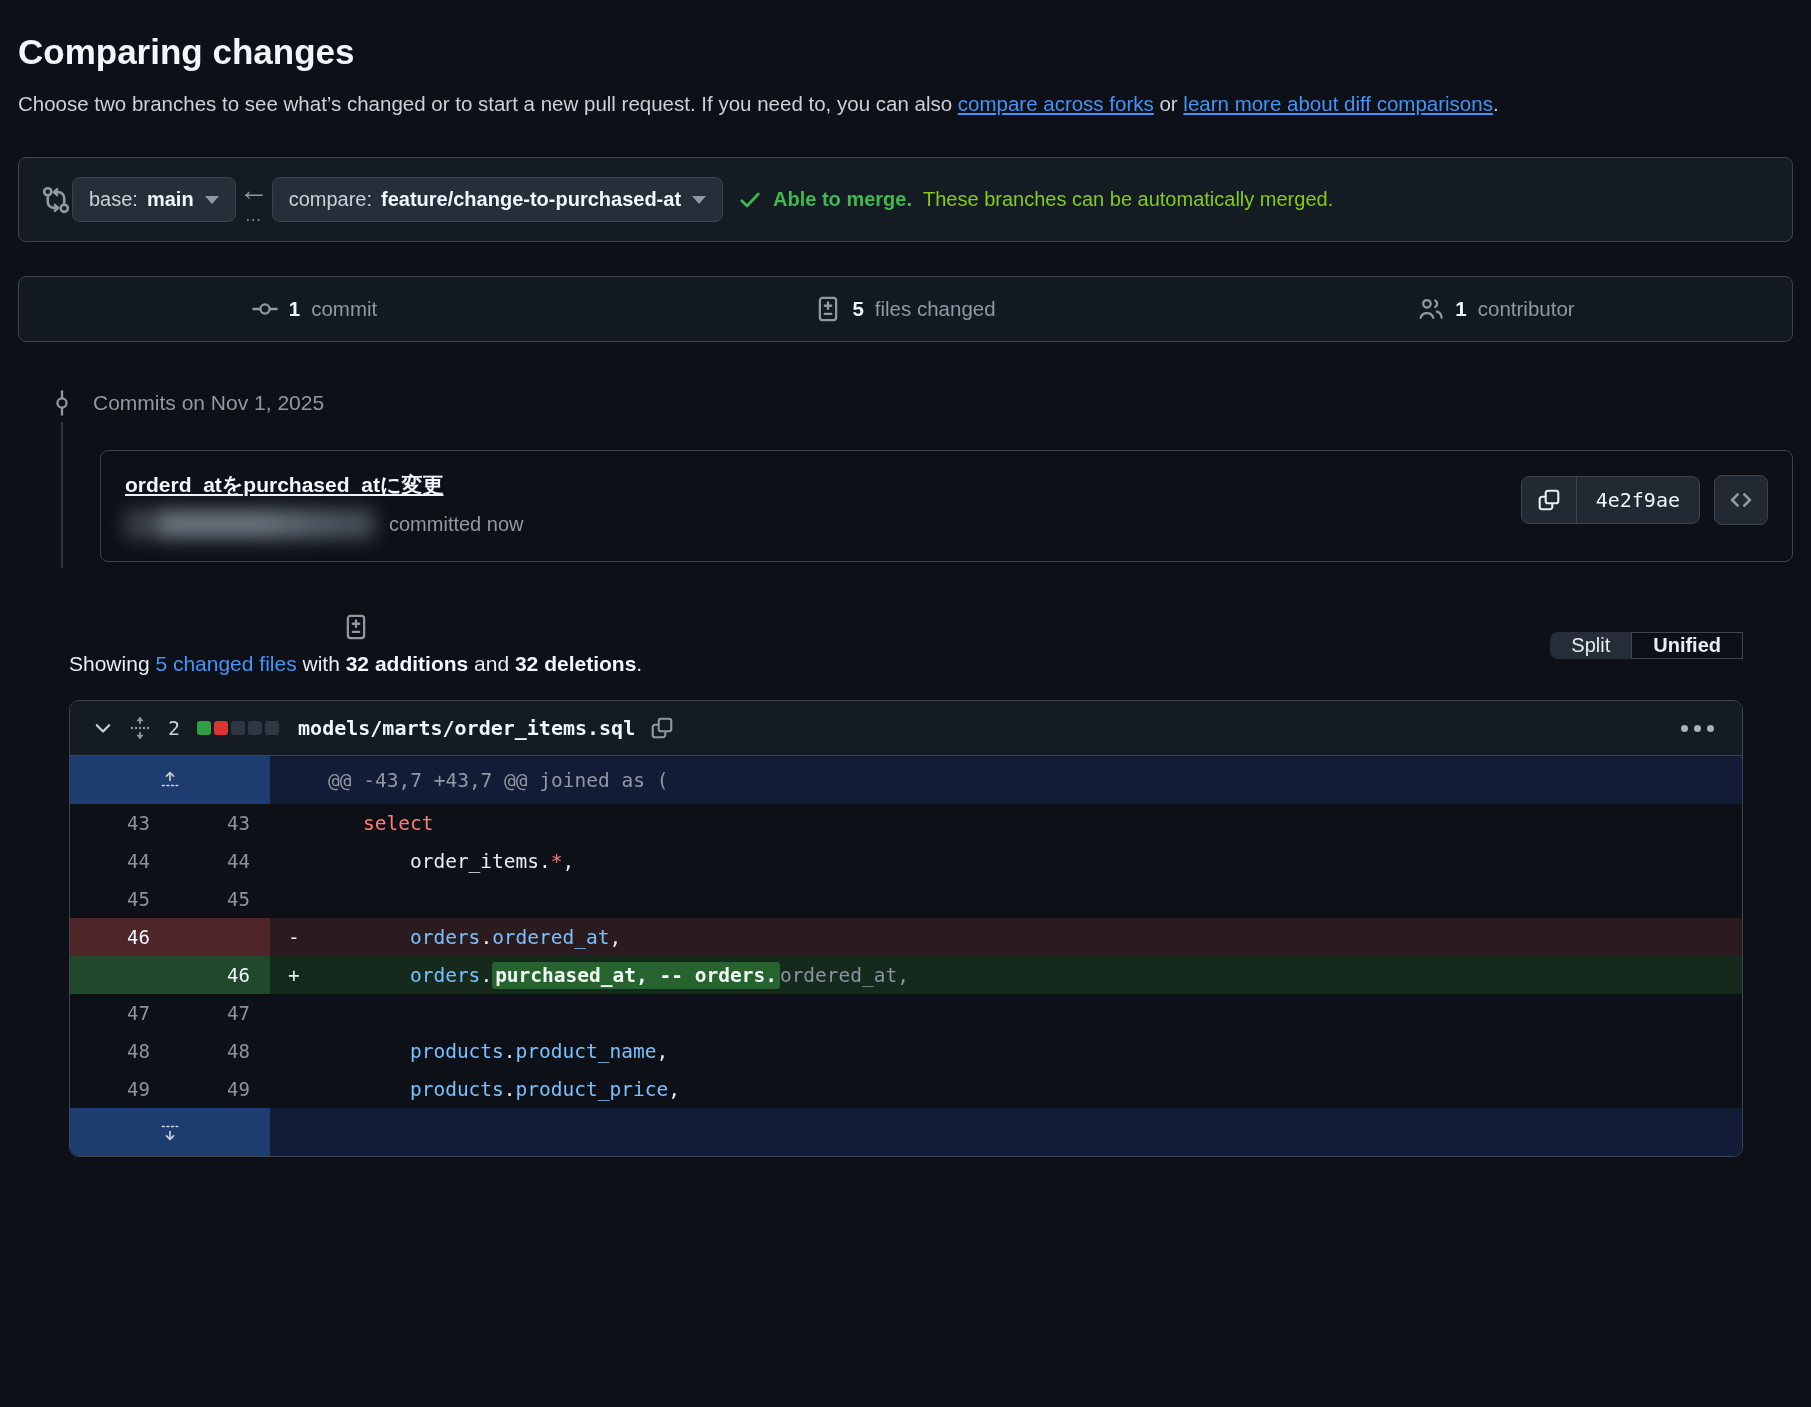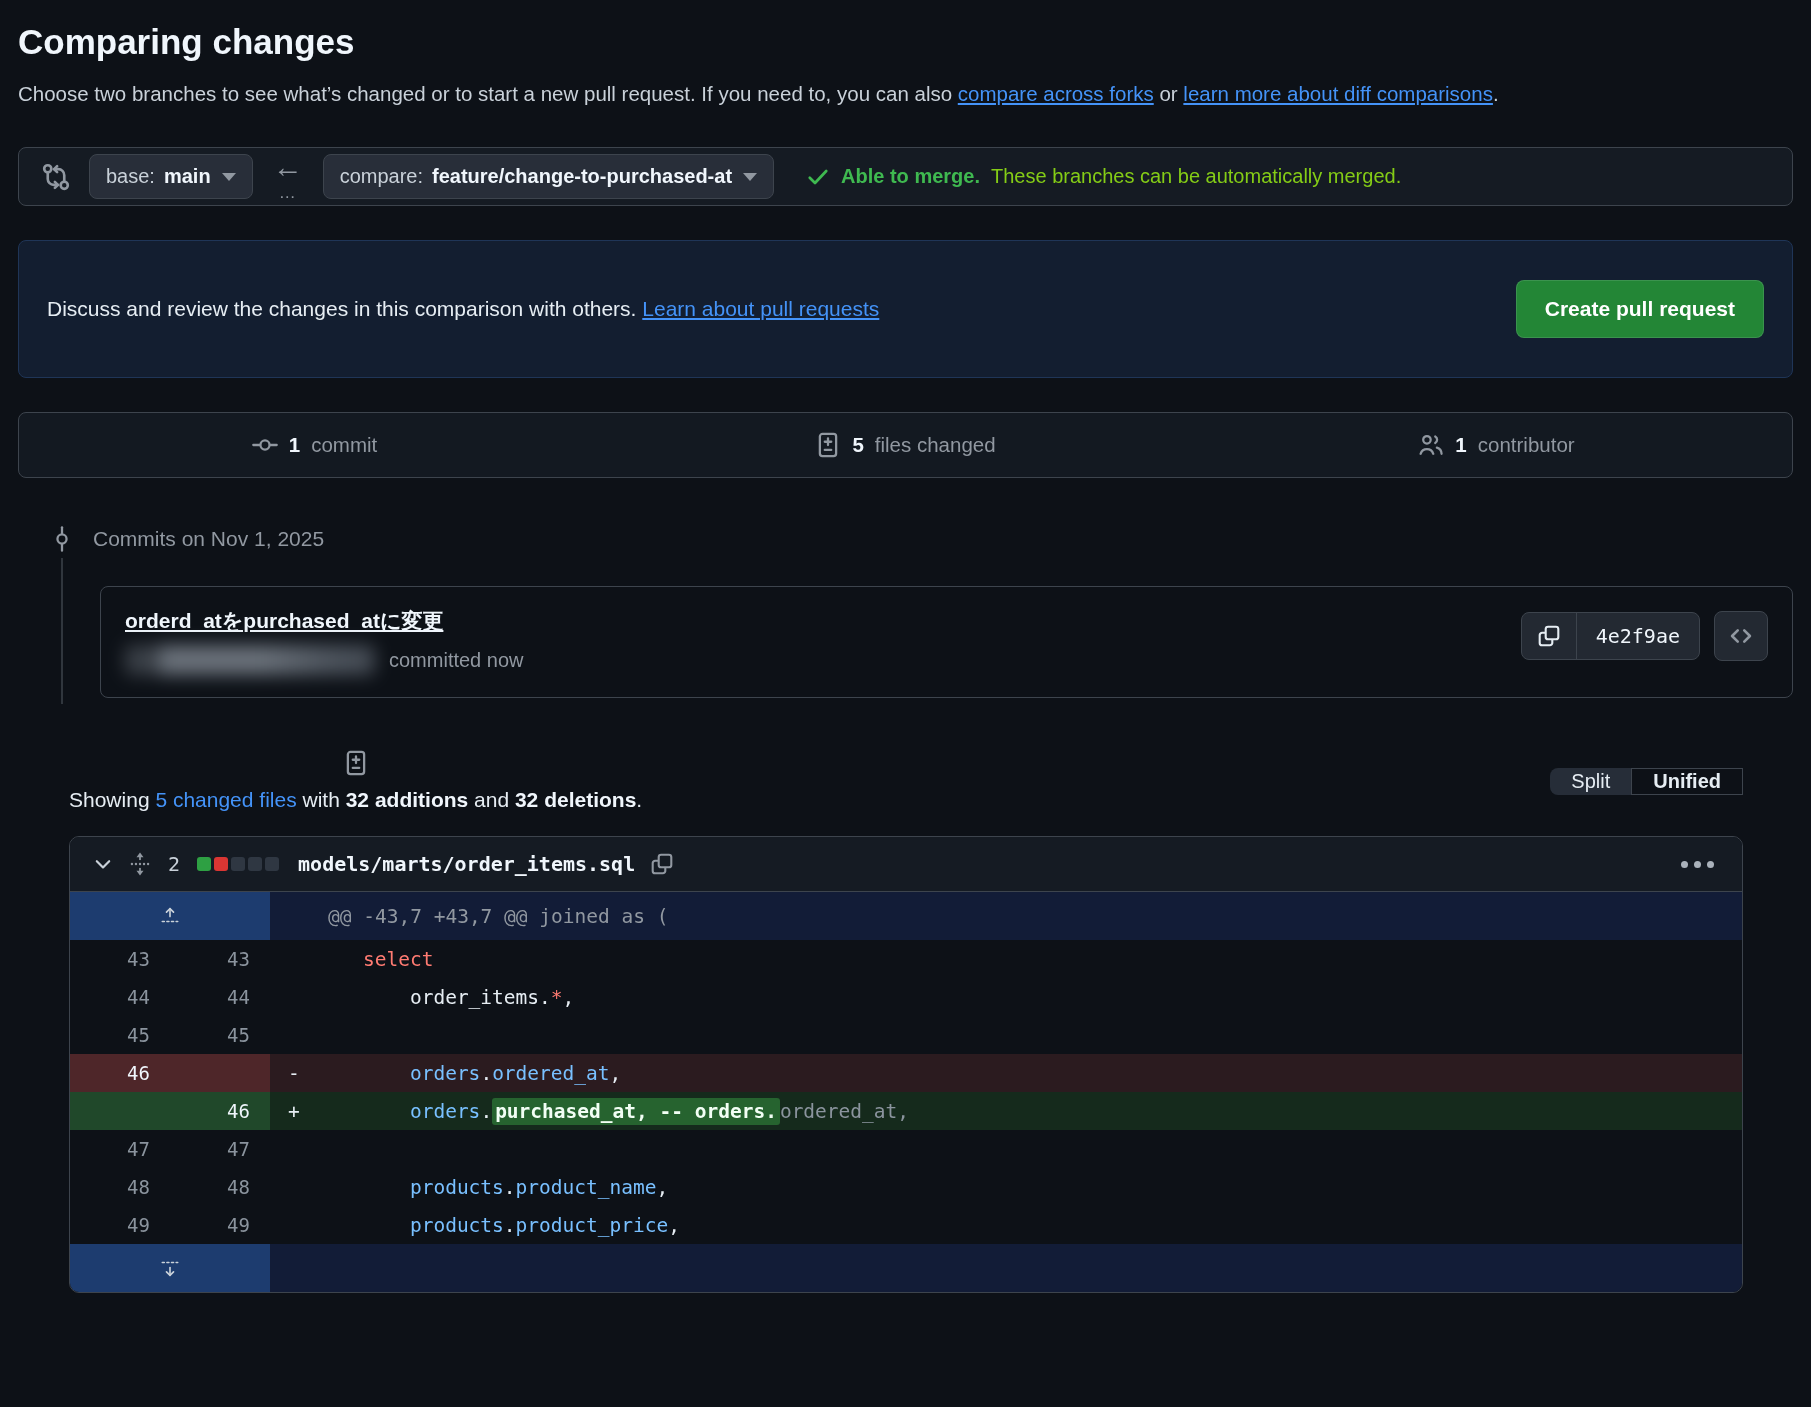--- a/index.html
+++ b/index.html
@@ -4,29 +4,29 @@
 <style>
   * { box-sizing: border-box; margin: 0; padding: 0; }
   html,body { width:1811px; height:1407px; overflow:hidden; }
   body {
     background:#0d1117; color:#e6edf3;
     font-family:"Liberation Sans", sans-serif;
   }
   .container { padding:0 18px; }
 
   
-  h1.page-title { font-size:35px; font-weight:600; color:#f0f6fc; margin-top:22px; }
+  h1.page-title { font-size:35px; font-weight:600; color:#f0f6fc; margin-top:32px; }
   .desc { margin-top:14px; font-size:20.5px; line-height:35px; color:#c9d1d9; width:1530px; }
   a.lnk { color:#4493f8; text-decoration:underline; cursor:pointer; }
   a.lnk.nounder { text-decoration:none; }
 
   
   .branch-bar {
     margin-top:36px; background:#151b23; border:1px solid #3d444d; border-radius:8px;
-    padding:4px 22px; display:flex; align-items:center; gap:18px; font-size:20px;
+    padding:17px 22px; display:flex; align-items:center; gap:1px; font-size:20px;
   }
   .btn-select {
     background:#282e39; border:1px solid #3d444d; border-radius:8px;
     padding:10px 16px; display:flex; align-items:center; gap:9px; cursor:pointer;
     color:#c9d1d9;
   }
   .btn-select b { color:#f0f6fc; font-weight:700; }
   .caret { width:0; height:0; border-left:7px solid transparent; border-right:7px solid transparent;
     border-top:8px solid #9198a1; margin-left:2px; }
   .arrow-swap { display:flex; flex-direction:column; align-items:center; color:#9198a1; line-height:1; margin:0 2px; }
@@ -156,26 +156,20 @@
     </div>
     <div class="merge-status">
       <svg width="24" height="24" viewBox="0 0 16 16" fill="none" stroke="#3fb950" stroke-width="1.8" stroke-linecap="round" stroke-linejoin="round">
         <path d="M2.5 8.5 L6 12 L13.5 4"></path>
       </svg>
       <span class="ok">Able to merge.</span>
       <span class="rest">These branches can be automatically merged.</span>
     </div>
   </div>
 
-  <div class="pr-banner">
-    <div>
-      <span>Discuss and review the changes in this comparison with others. </span><a class="lnk">Learn about pull requests</a>
-    </div>
-    <button class="create-btn">Create pull request</button>
-  </div>
 
   <div class="stats-bar">
     <div class="stat">
       <span class="sicon">
         <svg width="26" height="26" viewBox="0 0 16 16" fill="none" stroke="#9198a1" stroke-width="1.4" stroke-linecap="round">
           <line x1="0.8" y1="8" x2="4.6" y2="8"></line>
             <circle cx="8" cy="8" r="2.8"></circle>
             <line x1="11.4" y1="8" x2="15.2" y2="8"></line>
         </svg>
       </span>

